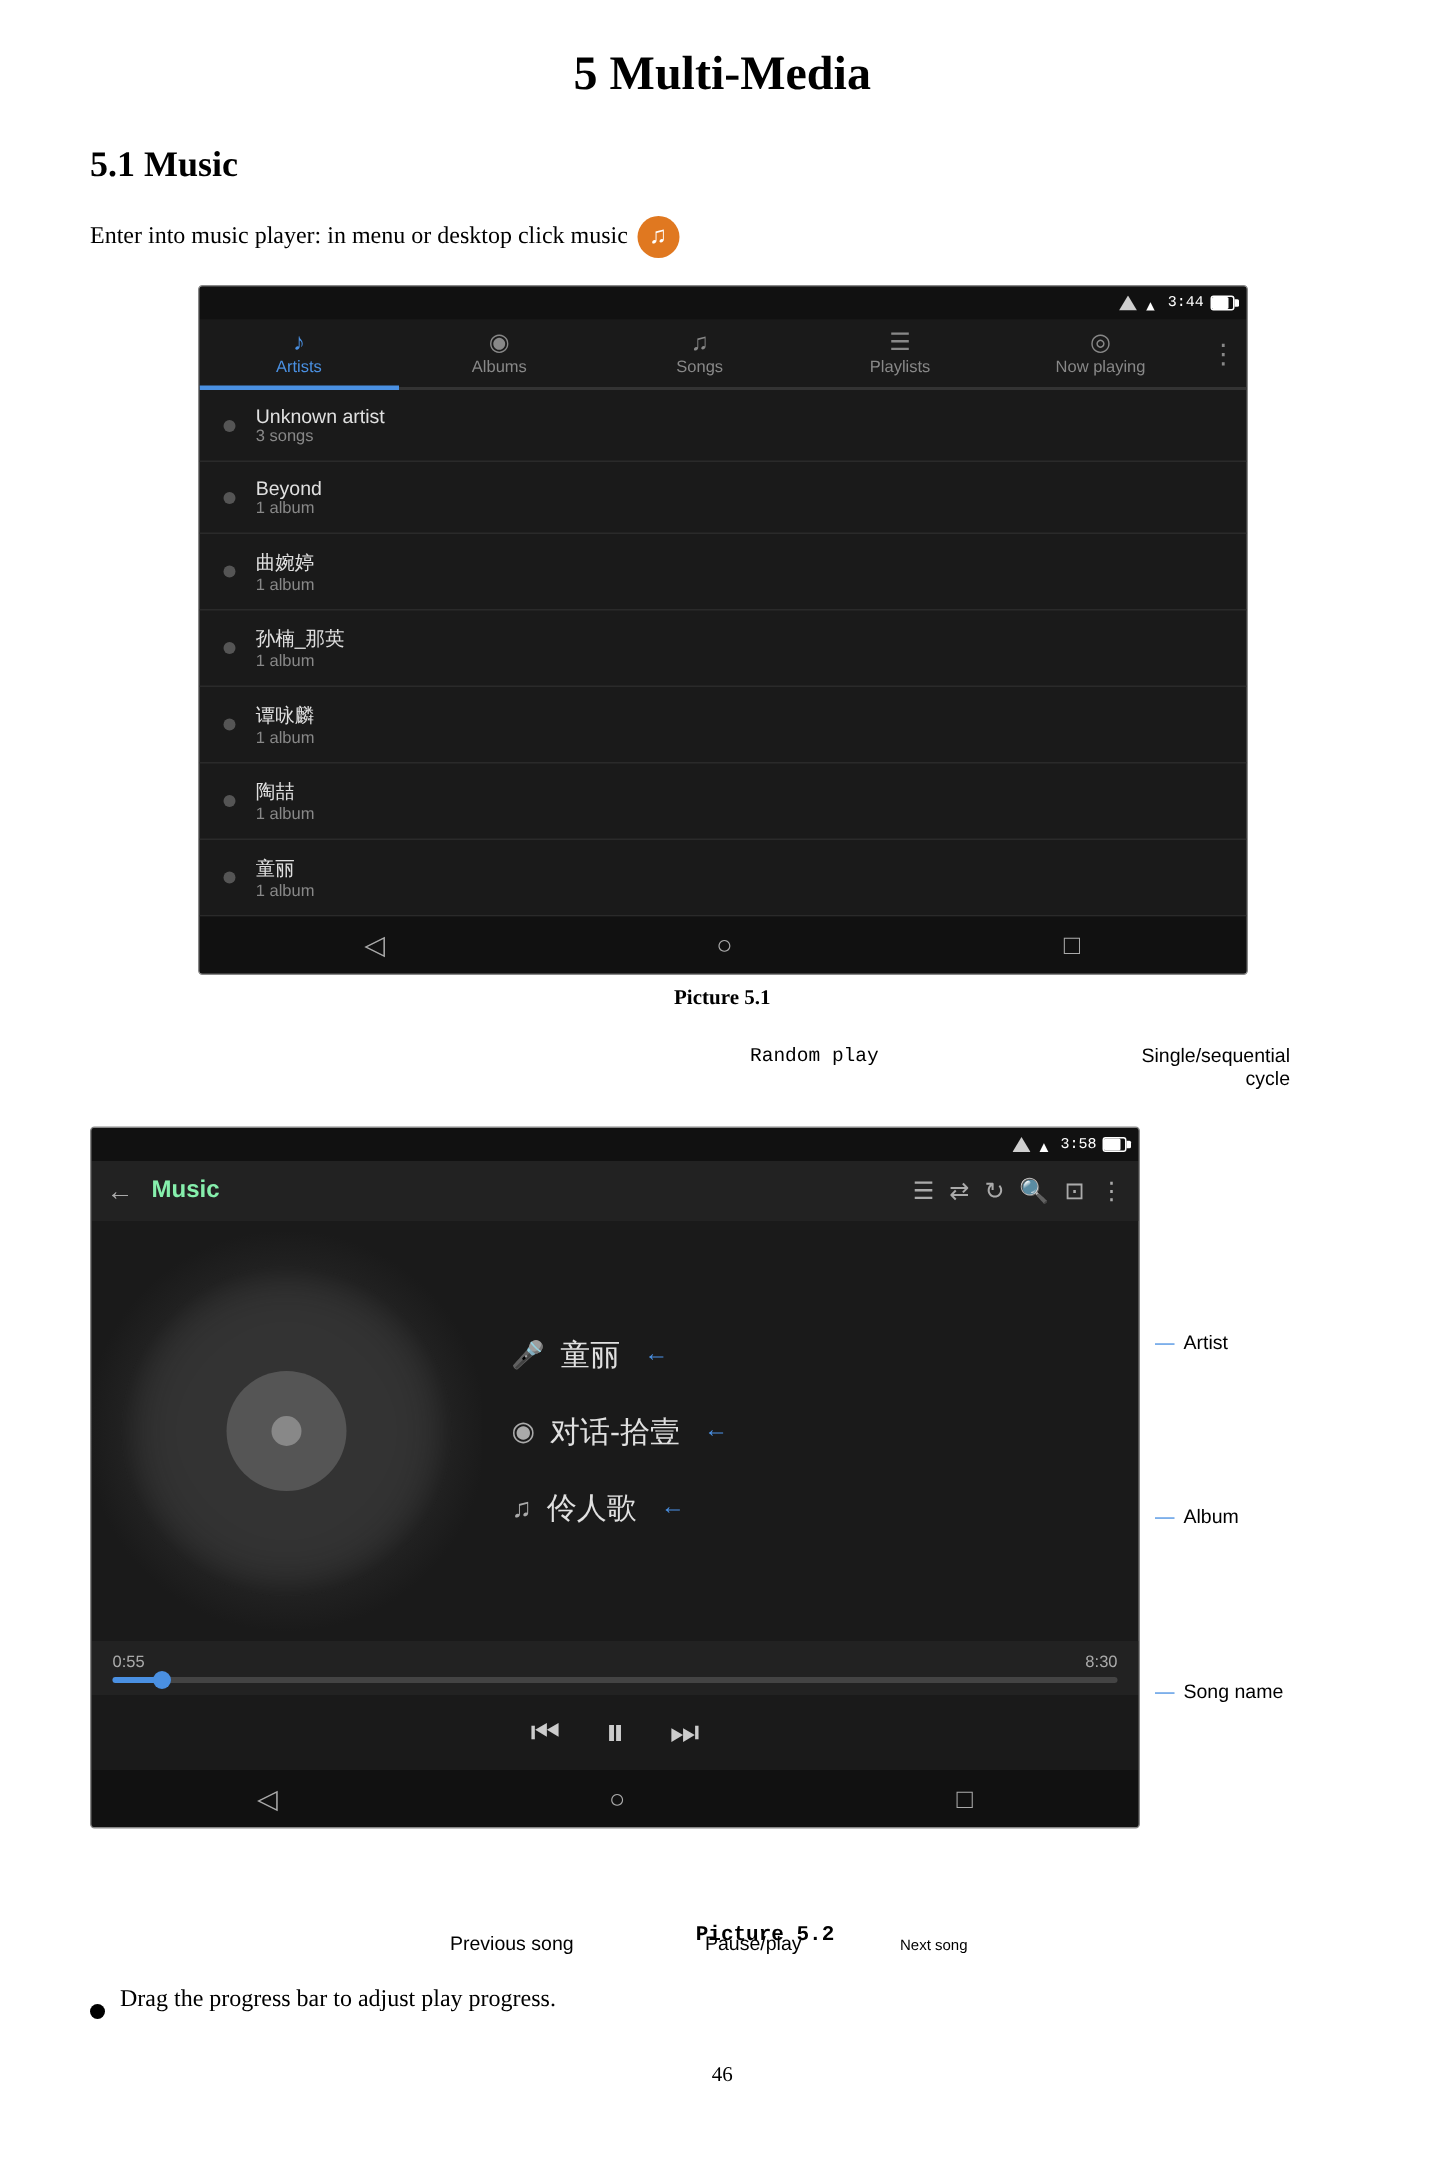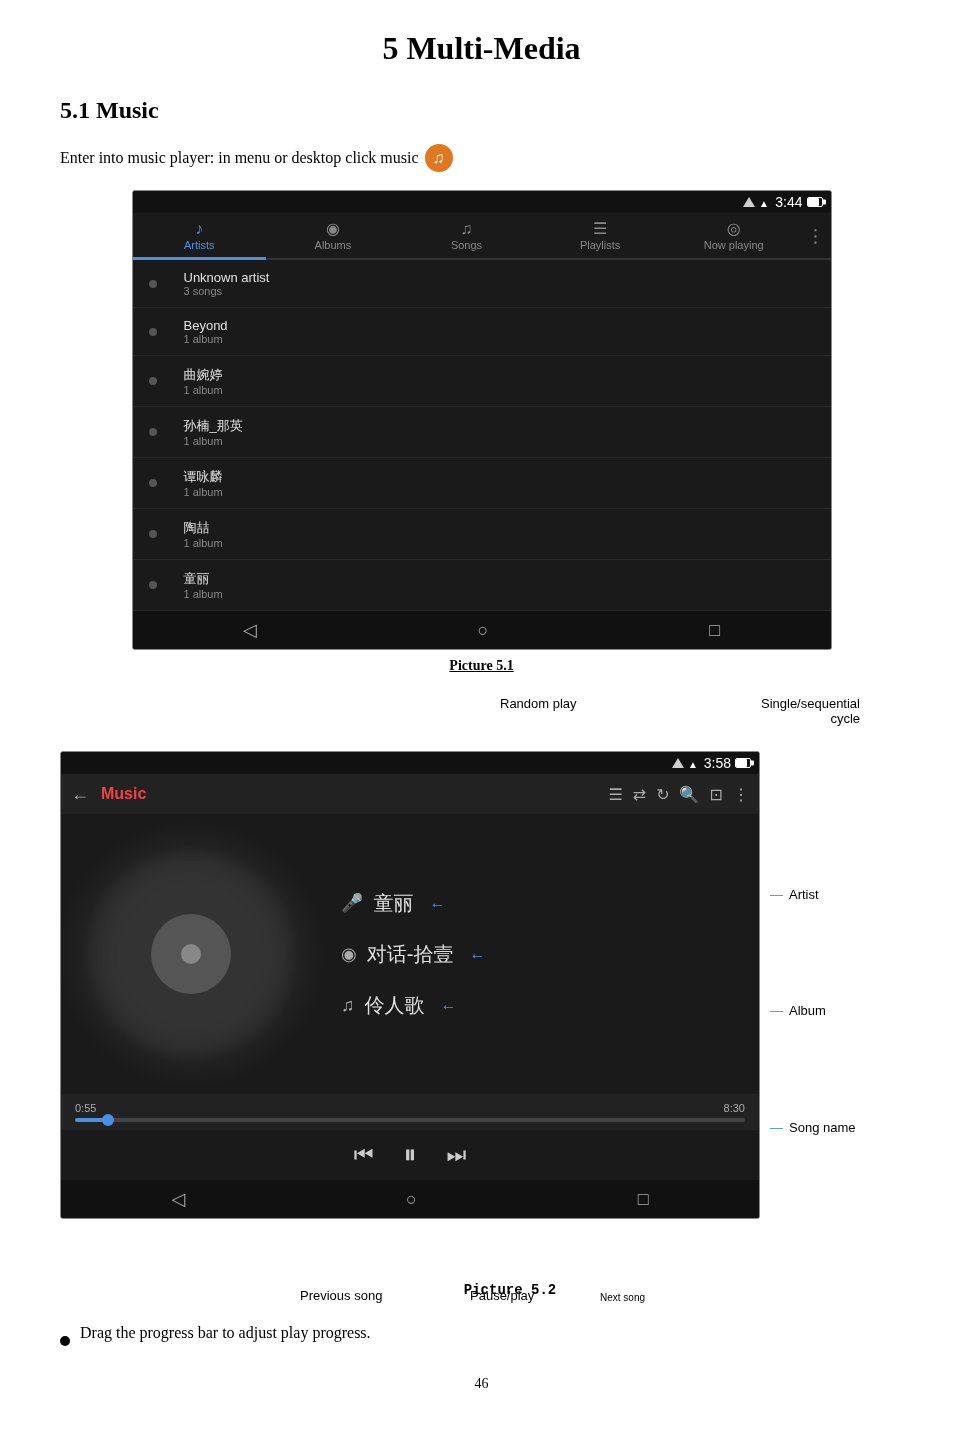--- a/index.html
+++ b/index.html
@@ -79,22 +79,22 @@
     .status-bar {
       display: flex;
       justify-content: flex-end;
       align-items: center;
       background: #111;
       padding: 3px 8px;
       height: 22px;
     }
     .status-bar-text {
       color: #fff;
-      font-size: 14px;
-      font-family: Liberation Sans, sans-serif;
+      font-size: 10px;
+      font-family: Liberation Mono, monospace;
     }
     .status-icons {
       display: flex;
       gap: 4px;
       align-items: center;
     }
     .battery-icon {
       width: 16px;
       height: 10px;
       border: 1.5px solid #fff;
@@ -160,21 +160,20 @@
     
     .artist-list {
       background: #1a1a1a;
     }
     .artist-item {
       display: flex;
       align-items: center;
       padding: 10px 16px;
       border-bottom: 1px solid #2a2a2a;
       cursor: pointer;
-      gap: 13px;
     }
     .artist-item .artist-thumb {
       width: 8px;
       height: 8px;
       border-radius: 50%;
       background: #555;
       margin-right: 14px;
     }
     .artist-info .artist-name {
       color: #e0e0e0;
@@ -200,21 +199,20 @@
       font-size: 18px;
       cursor: pointer;
     }
 
     
     .picture-caption {
       font-size: 14px;
       font-weight: bold;
       margin: 8px 0 12px 0;
       text-align: center;
-      text-decoration: underline;
     }
 
     
     .player-frame {
       width: 700px;
       background: #1a1a1a;
       border: 1px solid #888;
       border-radius: 3px;
       overflow: hidden;
       position: relative;
@@ -227,21 +225,21 @@
       padding: 6px 10px;
       height: 40px;
     }
     .back-btn {
       color: #aaa;
       font-size: 18px;
       margin-right: 12px;
       cursor: pointer;
     }
     .player-title {
-      color: #ef4444;
+      color: #86efac;
       font-size: 16px;
       font-family: Arial, sans-serif;
       font-weight: bold;
       flex: 1;
     }
     .player-header-icons {
       display: flex;
       gap: 10px;
       align-items: center;
     }
@@ -514,21 +512,21 @@
     </div>
   </div>
 
   <div class="picture-caption">Picture 5.1</div>
 </div>
 
 <div class="pic52-outer">
 
   <div style="position:relative; width:700px; margin:0 auto; height:55px;">
 
-    <div style="position:absolute; left:340px; top:0; font-size:13px; font-family:Liberation Sans, sans-serif; text-align:center;">
+    <div style="position:absolute; left:340px; top:0; font-size:13px; font-family:Liberation Mono, monospace; text-align:center;">
       <span>Random play</span>
     </div>
 
     <div style="position:absolute; right:0px; top:0; font-size:13px; font-family:Arial,sans-serif; text-align:right;">
       <span style="white-space:pre-line;">Single/sequential
 cycle</span>
     </div>
   </div>
 
   <div style="display:flex; align-items:flex-start; gap:10px;">

